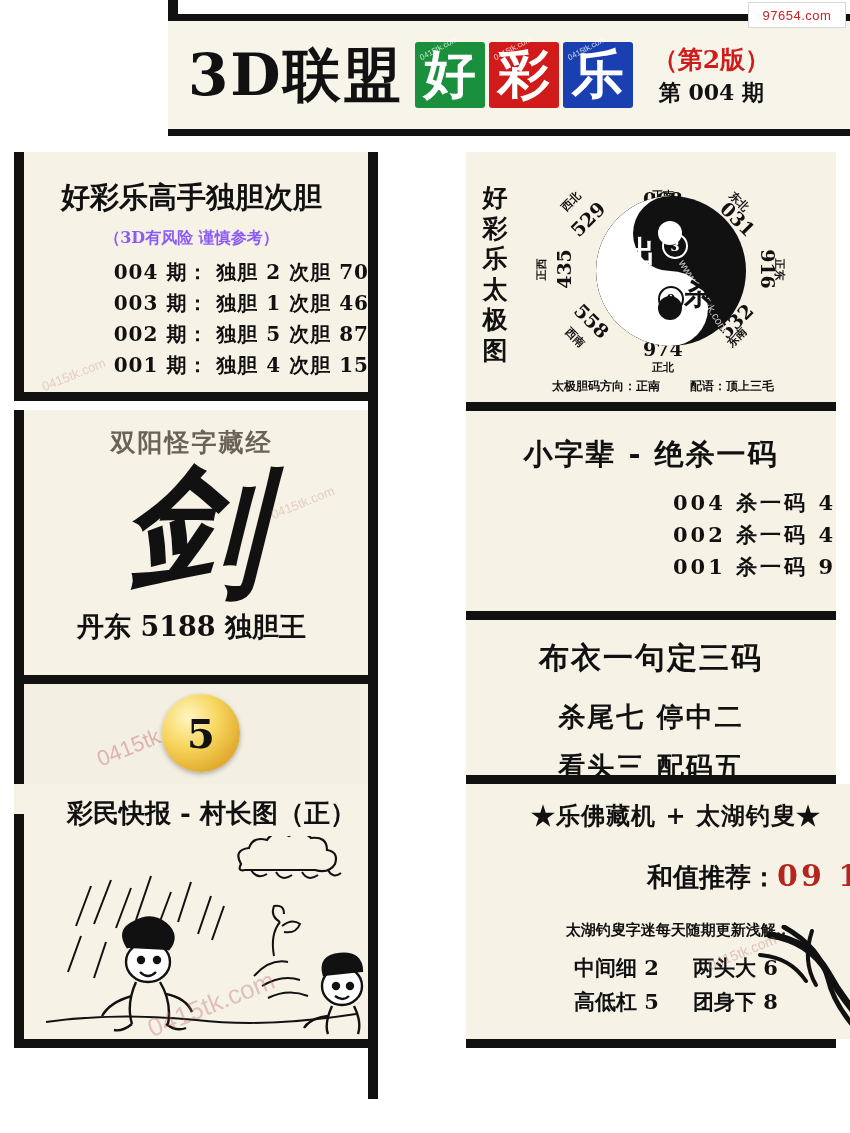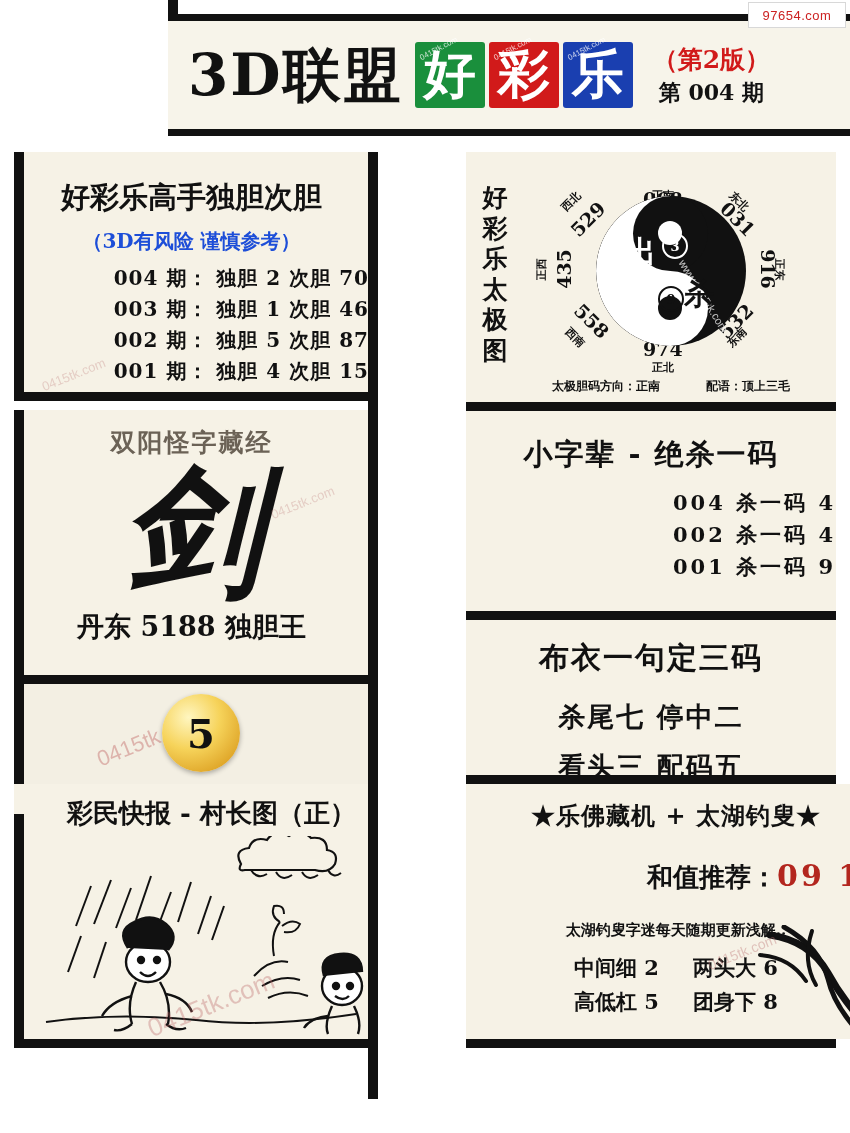--- a/index.html
+++ b/index.html
@@ -134,22 +134,22 @@
   .ttl {
     text-align: center;
     font-family: "DejaVu Serif", serif;
     font-weight: bold;
     color: #111;
   }
   .sub-note {
     text-align: center;
     font-family: "DejaVu Serif", serif;
     font-weight: bold;
-    font-size: 20px;
-    color: #1d4ed8;
+    font-size: 16px;
+    color: #8b5cf6;
   }
   .row-line {
     text-align: right;
     font-family: "DejaVu Serif", serif;
     font-weight: bold;
     font-size: 20px;
     color: #111;
     letter-spacing: 1px;
     margin: 4px 0;
   }
@@ -494,21 +494,21 @@
         <div class="eye-b"></div>
         <div class="char char-chu">出</div>
         <div class="char char-sha">杀</div>
         <div class="num-circ nc1">3</div>
         <div class="num-circ nc2">9</div>
       </div>
       <div class="wm-text" style="left:150px; top:120px; font-size:11px; transform:rotate(58deg); color:rgba(255,255,255,.75);">www.0415tk.com</div>
     </div>
 
     <div class="foot-note" style="left:86px; top:226px;">太极胆码方向：正南</div>
-    <div class="foot-note" style="left:240px; top:226px;">配语：顶上三毛</div>
+    <div class="foot-note" style="left:224px; top:226px;">配语：顶上三毛</div>
   </div>
   <div class="bar-h" style="left:466px; top:402px; width:370px; height:9px;"></div>
 
   <div class="panel" style="left:466px; top:411px; width:370px; height:200px;">
     <div class="ttl" style="margin-top:24px; font-size:29px; letter-spacing:2px;">小字辈 - 绝杀一码</div>
     <div style="margin-top:14px;">
       <div class="row-line" style="font-size:21px; letter-spacing:3px;">004 杀一码 4</div>
       <div class="row-line" style="font-size:21px; letter-spacing:3px;">002 杀一码 4</div>
       <div class="row-line" style="font-size:21px; letter-spacing:3px;">001 杀一码 9</div>
     </div>

